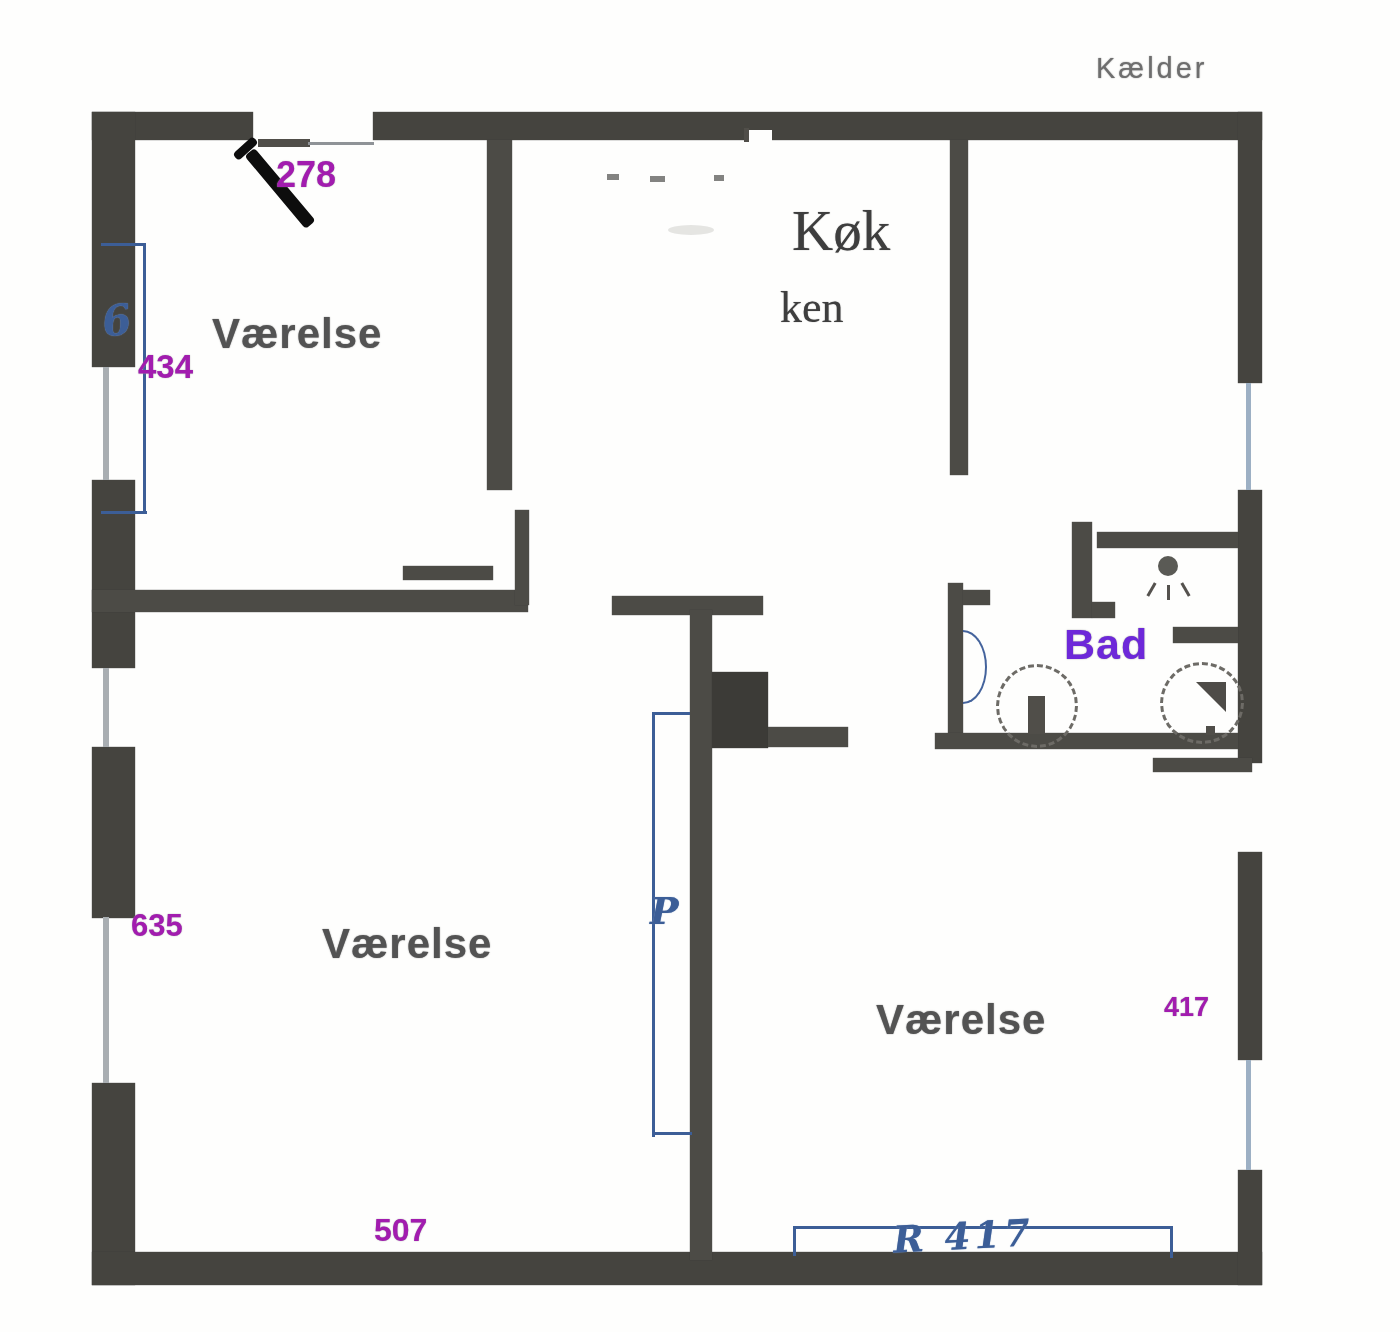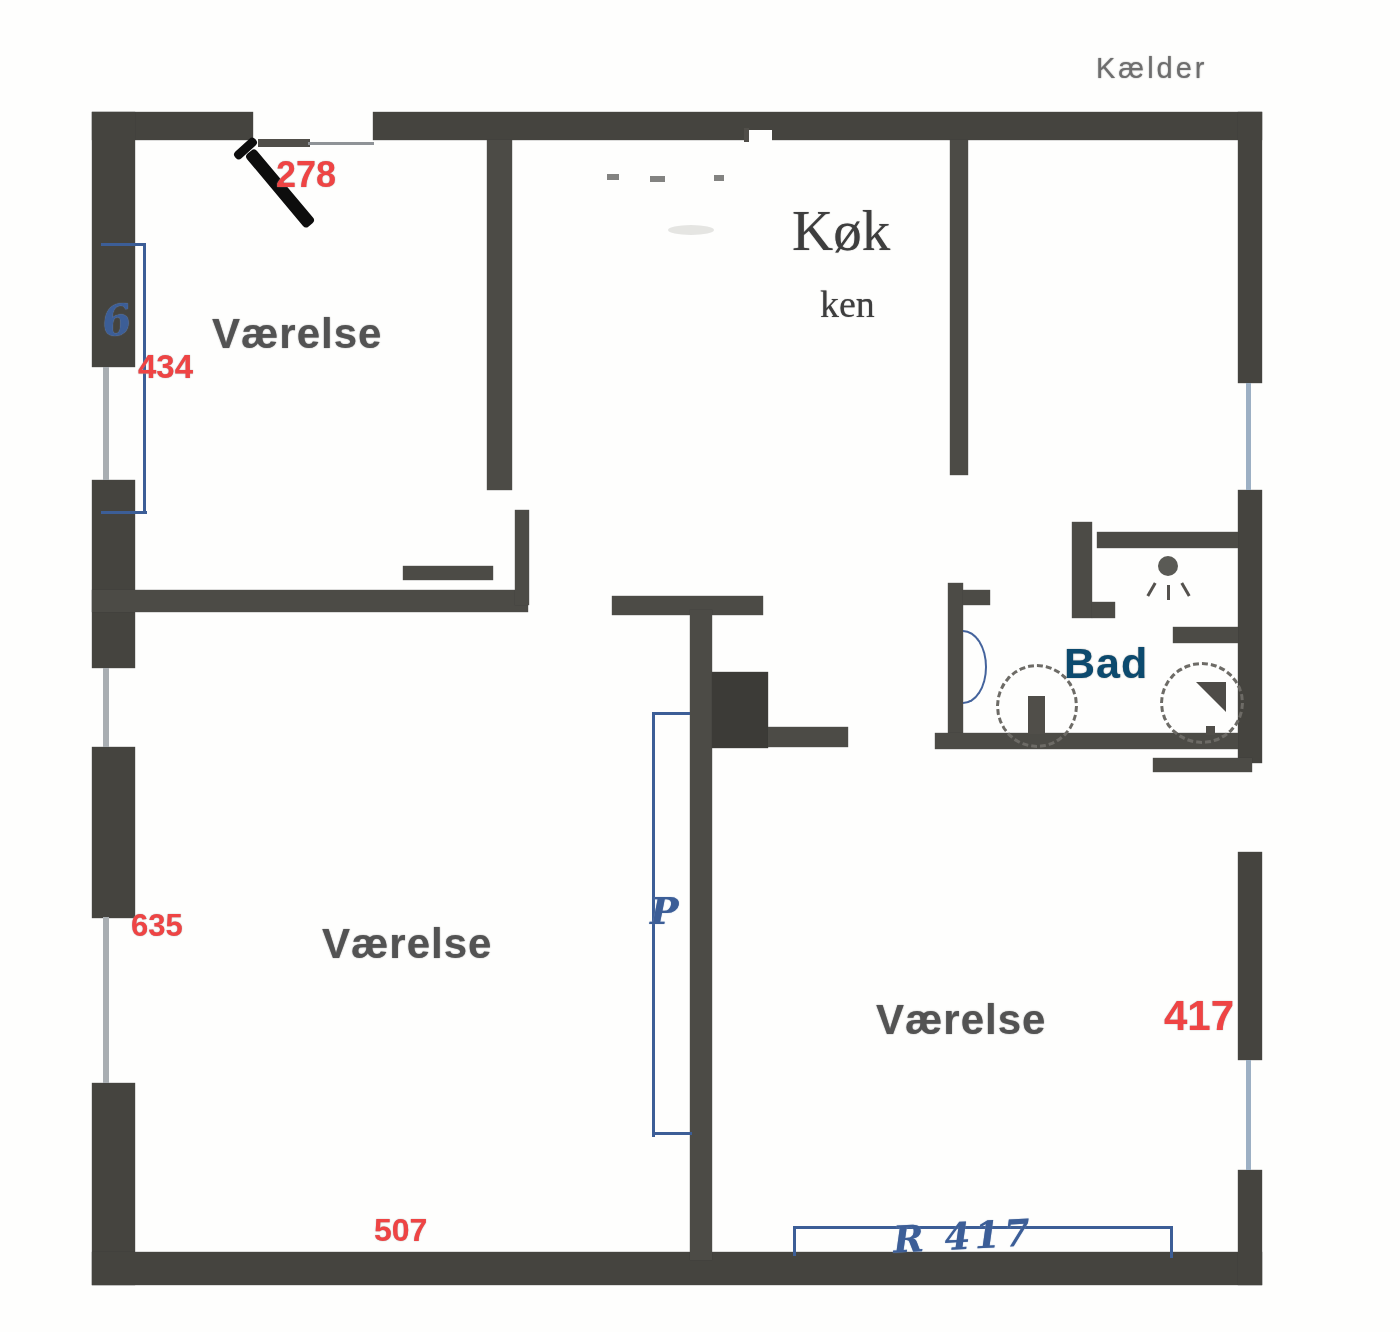--- a/index.html
+++ b/index.html
@@ -9,21 +9,21 @@
   .w{position:absolute;background:#45443f;box-shadow:0 0 1px #3a3935;}
   .w2{position:absolute;background:#4c4b46;box-shadow:0 0 1px #3a3935;}
   
   .win{position:absolute;background:#a9aeb2;}
   .winb{position:absolute;background:#9db0c4;}
   
   .lbl{position:absolute;font-family:Liberation Sans, sans-serif;color:#535353;
        font-weight:600;text-shadow:0 0 1.4px #8a8a8a;letter-spacing:1px;white-space:nowrap;}
   .serif{position:absolute;font-family:"Liberation Serif",serif;color:#3e3e3e;font-weight:400;
        text-shadow:0 0 1px #777;white-space:nowrap;}
-  .dim{position:absolute;font-family:"Liberation Sans",sans-serif;color:#ef4444;
+  .dim{position:absolute;font-family:"Liberation Sans",sans-serif;color:#a21caf;
        font-weight:600;text-shadow:0 0 1.2px #95989b;white-space:nowrap;}
   
   .bl{position:absolute;background:#3c5e97;}
   .bltxt{position:absolute;color:#3c5e97;font-family:"DejaVu Serif",serif;font-style:italic;
        font-weight:600;text-shadow:0 0 1px #7d96bd;white-space:nowrap;}
   
   .pen{position:absolute;background:#0d0d0d;border-radius:4px;}
   
   .dash-ellipse{position:absolute;border:3px dashed #6d6b66;border-radius:50%;background:transparent;}
   .solid{position:absolute;background:#504e49;}
@@ -103,30 +103,30 @@
   <div class="bl" style="left:652px;top:713px;width:3px;height:424px;"></div>
   <div class="bl" style="left:652px;top:712px;width:38px;height:3px;"></div>
   <div class="bl" style="left:652px;top:1132px;width:40px;height:3px;"></div>
 
   <div class="bl" style="left:793px;top:1226px;width:380px;height:3px;"></div>
   <div class="bl" style="left:793px;top:1226px;width:3px;height:30px;"></div>
   <div class="bl" style="left:1170px;top:1226px;width:3px;height:32px;"></div>
 
   <div class="lbl" style="left:212px;top:310px;font-size:42px;">Værelse</div>
   <div class="serif" style="left:792px;top:198px;font-size:57px;">Køk</div>
-  <div class="serif" style="left:820px;top:282px;font-size:38px;">ken</div>
-  <div class="lbl" style="left:1064px;top:639px;font-size:43px;color:#0c4a6e;">Bad</div>
+  <div class="serif" style="left:780px;top:282px;font-size:44px;">ken</div>
+  <div class="lbl" style="left:1064px;top:620px;font-size:43px;color:#6d28d9;">Bad</div>
   <div class="lbl" style="left:322px;top:920px;font-size:42px;">Værelse</div>
   <div class="lbl" style="left:876px;top:996px;font-size:42px;">Værelse</div>
 
   <div class="dim" style="left:276px;top:154px;font-size:36px;">278</div>
   <div class="dim" style="left:138px;top:348px;font-size:33px;">434</div>
   <div class="dim" style="left:131px;top:908px;font-size:31px;">635</div>
   <div class="dim" style="left:374px;top:1212px;font-size:32px;">507</div>
-  <div class="dim" style="left:1164px;top:992px;font-size:42px;">417</div>
+  <div class="dim" style="left:1164px;top:992px;font-size:27px;">417</div>
 
   <div class="bltxt" style="left:102px;top:296px;font-size:42px;transform:rotate(-8deg);">6</div>
   <div class="bltxt" style="left:650px;top:888px;font-size:38px;">P</div>
   <div class="bltxt" style="left:893px;top:1214px;font-size:37px;transform:rotate(-3deg);letter-spacing:4px;">R 417</div>
 
   <div class="artifact" style="left:607px;top:174px;width:12px;height:6px;"></div>
   <div class="artifact" style="left:650px;top:176px;width:15px;height:6px;"></div>
   <div class="artifact" style="left:714px;top:175px;width:10px;height:6px;"></div>
   <div class="artifact" style="left:668px;top:225px;width:46px;height:10px;background:#cfcfcc;opacity:.55;border-radius:50%;"></div>
 

